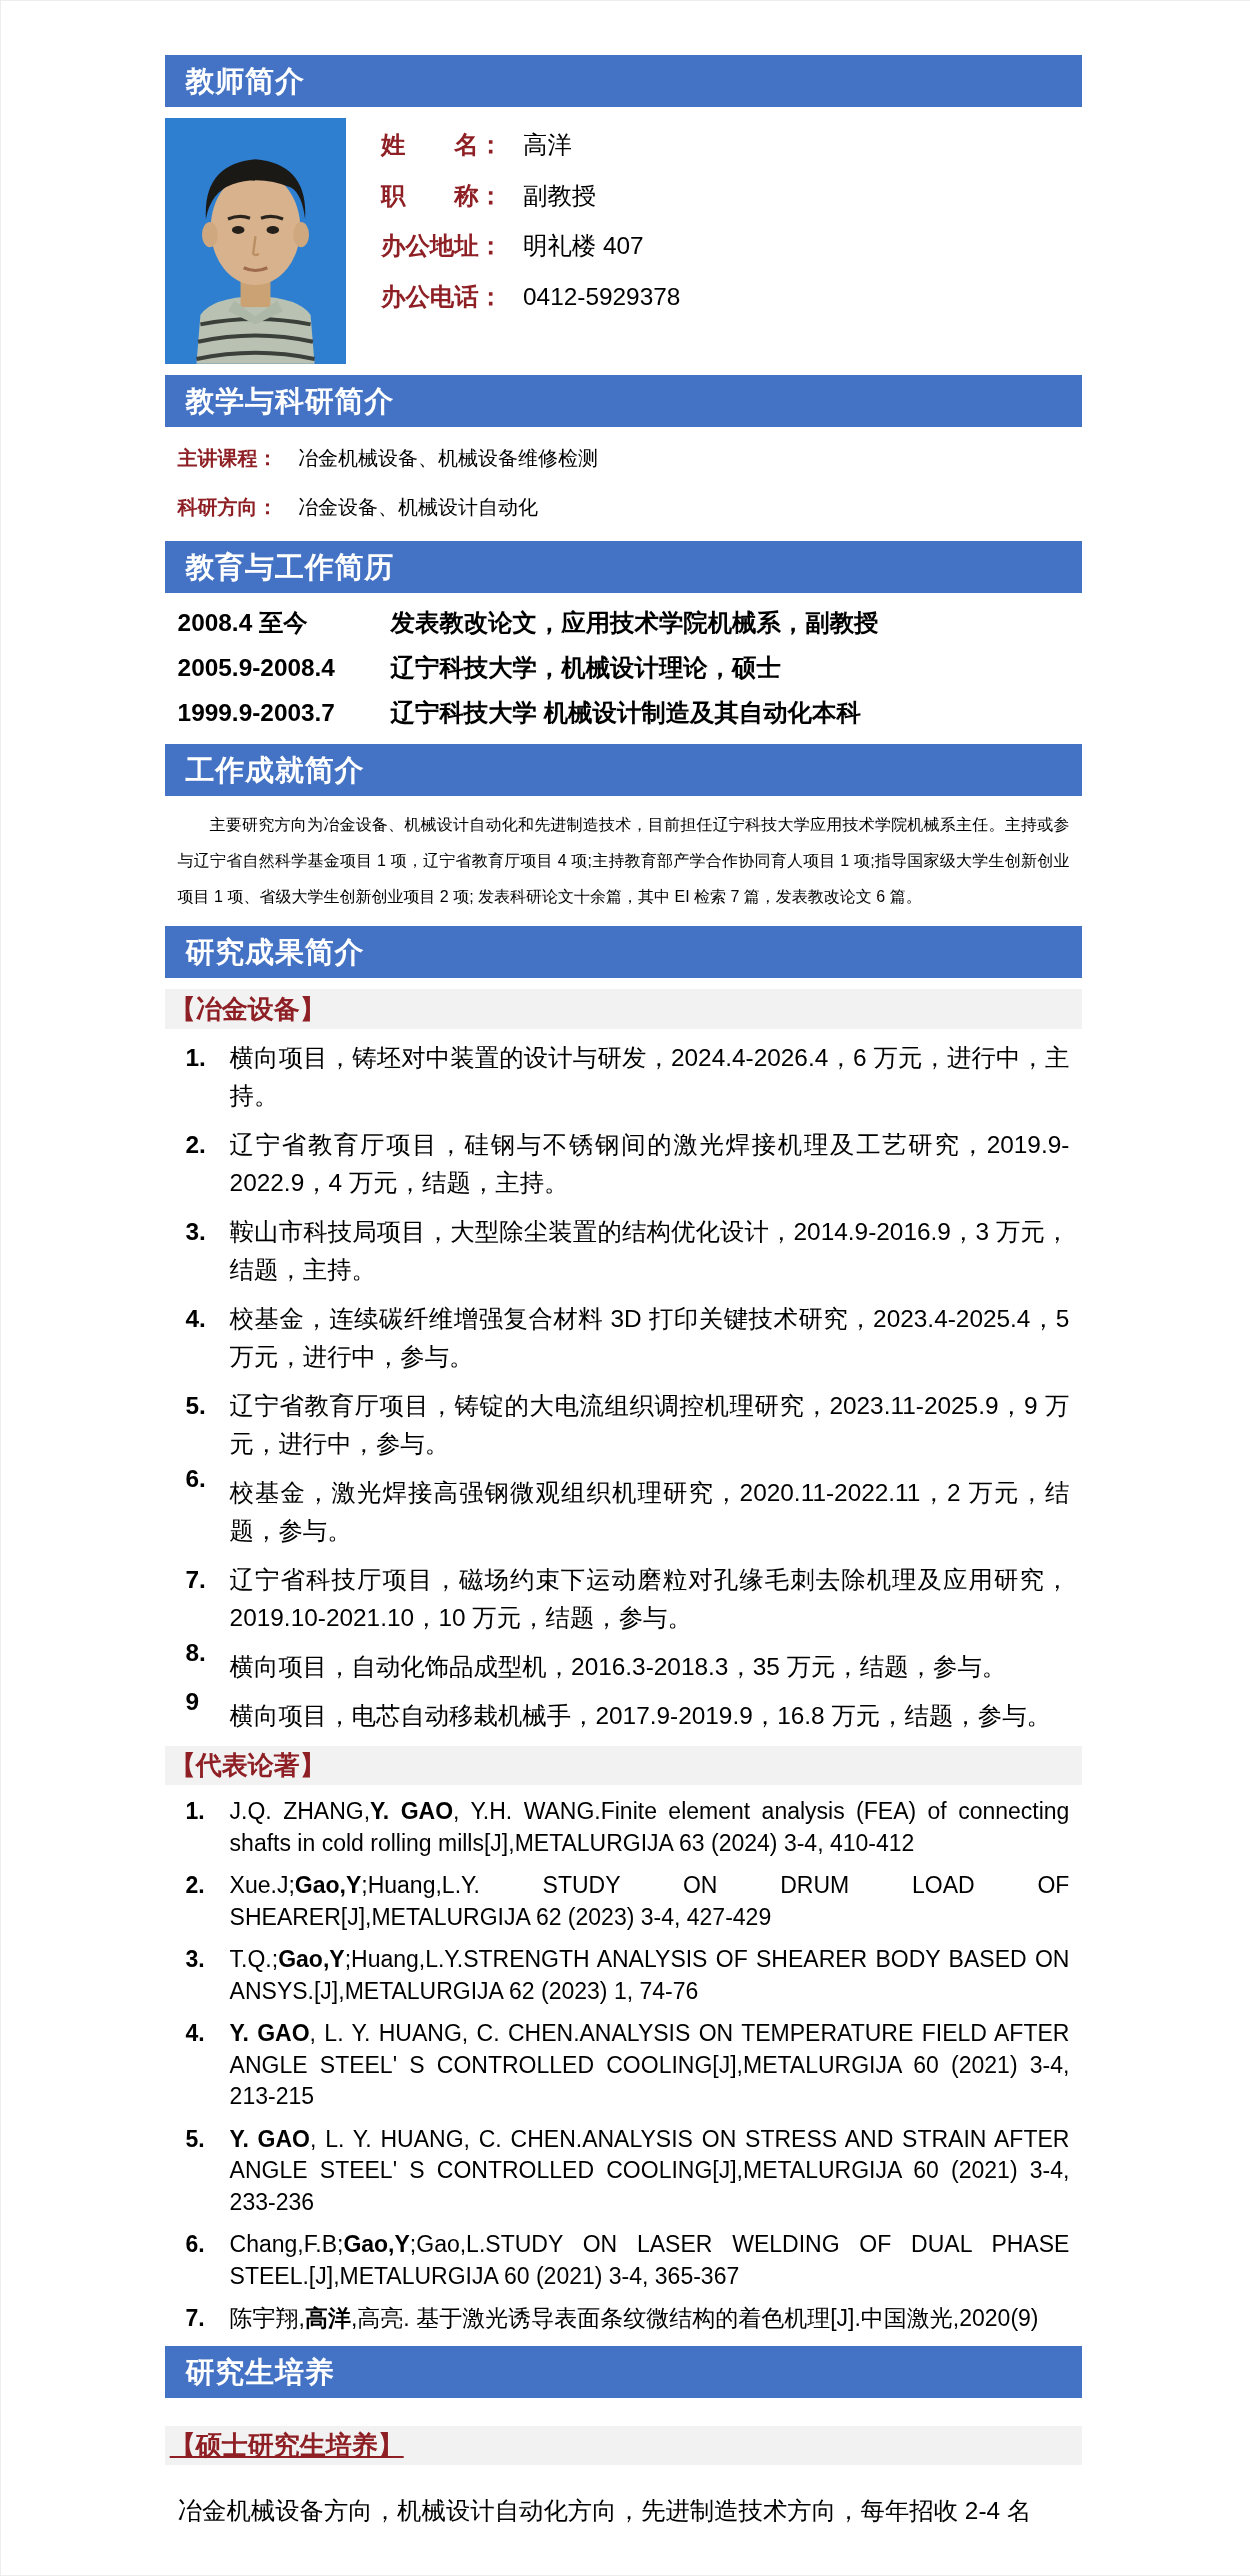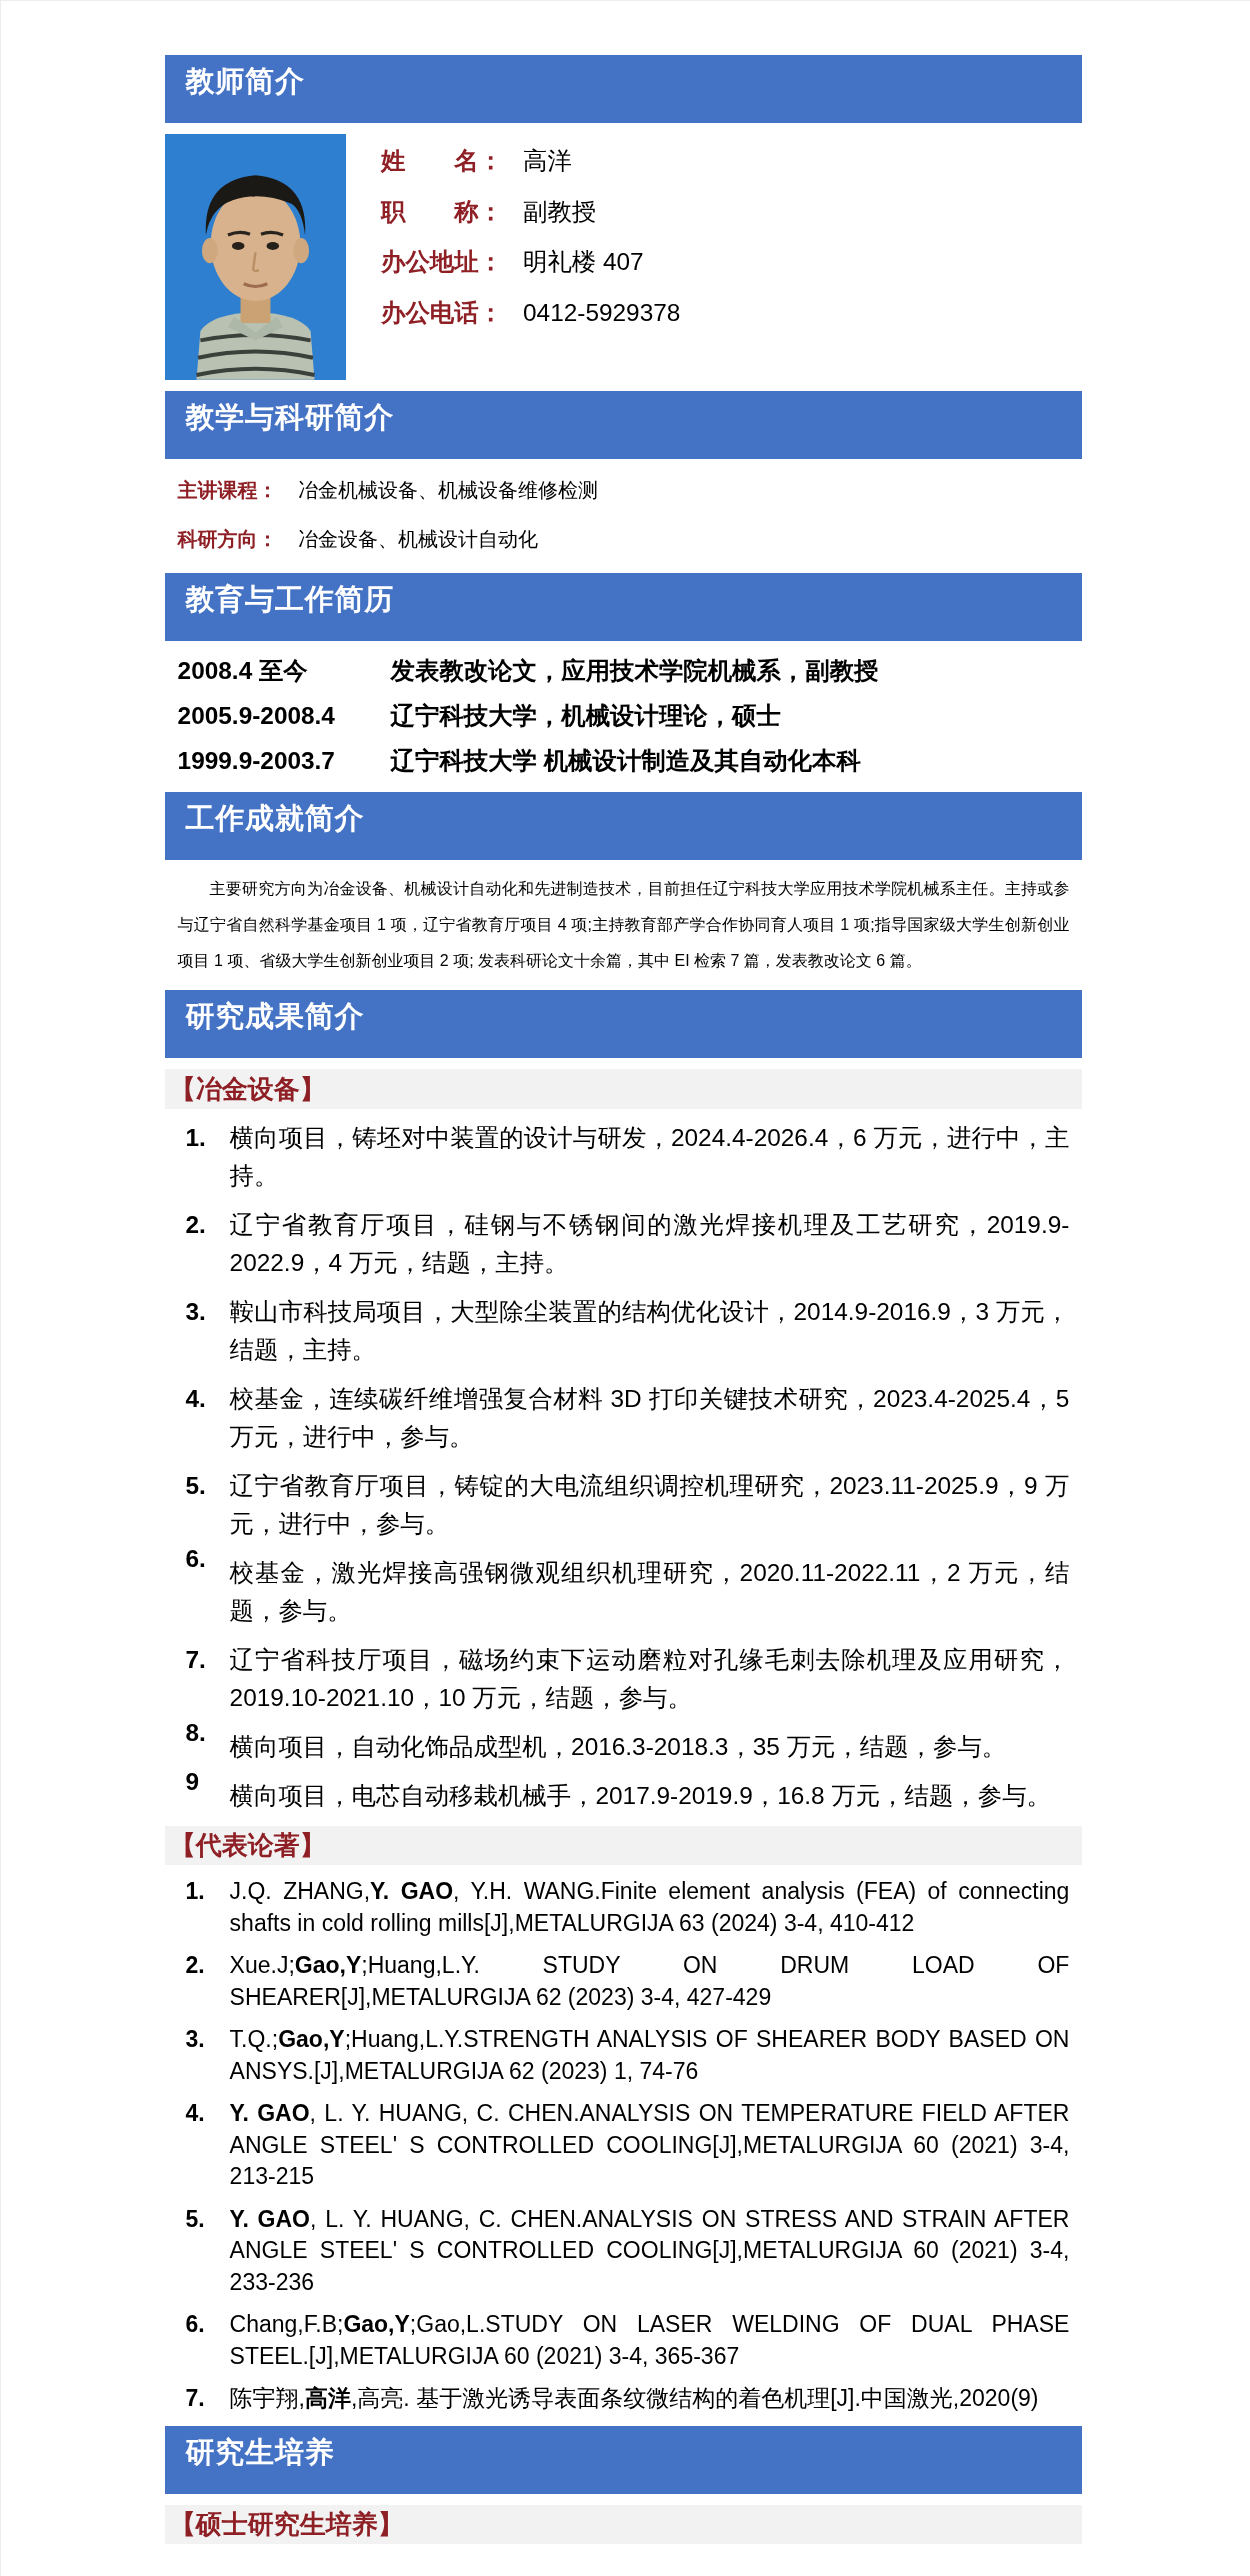--- a/index.html
+++ b/index.html
@@ -23,21 +23,21 @@
     margin-left:165px;
     padding-top:55px;
     padding-bottom:31.5px;
   }
   
   .bar{
     background:var(--bar-blue);
     color:#fff;
     font-weight:bold;
     font-size:29px;
-    height:68px;
+    height:52px;
     line-height:52px;
     padding-left:20.5px;
     letter-spacing:0.8px;
   }
   
   .profile{display:flex;margin-top:11px;}
   .photo{
     width:181px;height:246px;flex:0 0 181px;
     background:var(--photo-bg);
     overflow:hidden;
@@ -89,21 +89,21 @@
   .num.raised{transform:translateY(-14px);}
   .papers{margin-top:11px;}
   .papers .proj{font-size:23px;line-height:31.5px;margin-bottom:11px;}
   .papers .b{font-weight:bold;}
   .ptext .b{font-weight:bold;}
   
   .grad-text{
     margin:30px 0 0 0;
     font-size:24.4px;line-height:31.5px;
   }
-  .band.band-grad{margin-top:11px;}
+  .band.band-grad{margin-top:28px;text-decoration:underline;}
 </style>
 </head>
 <body>
 
 <div class="content">
 
   <div class="bar">教师简介</div>
 
   <div class="profile">
     <div class="photo">

